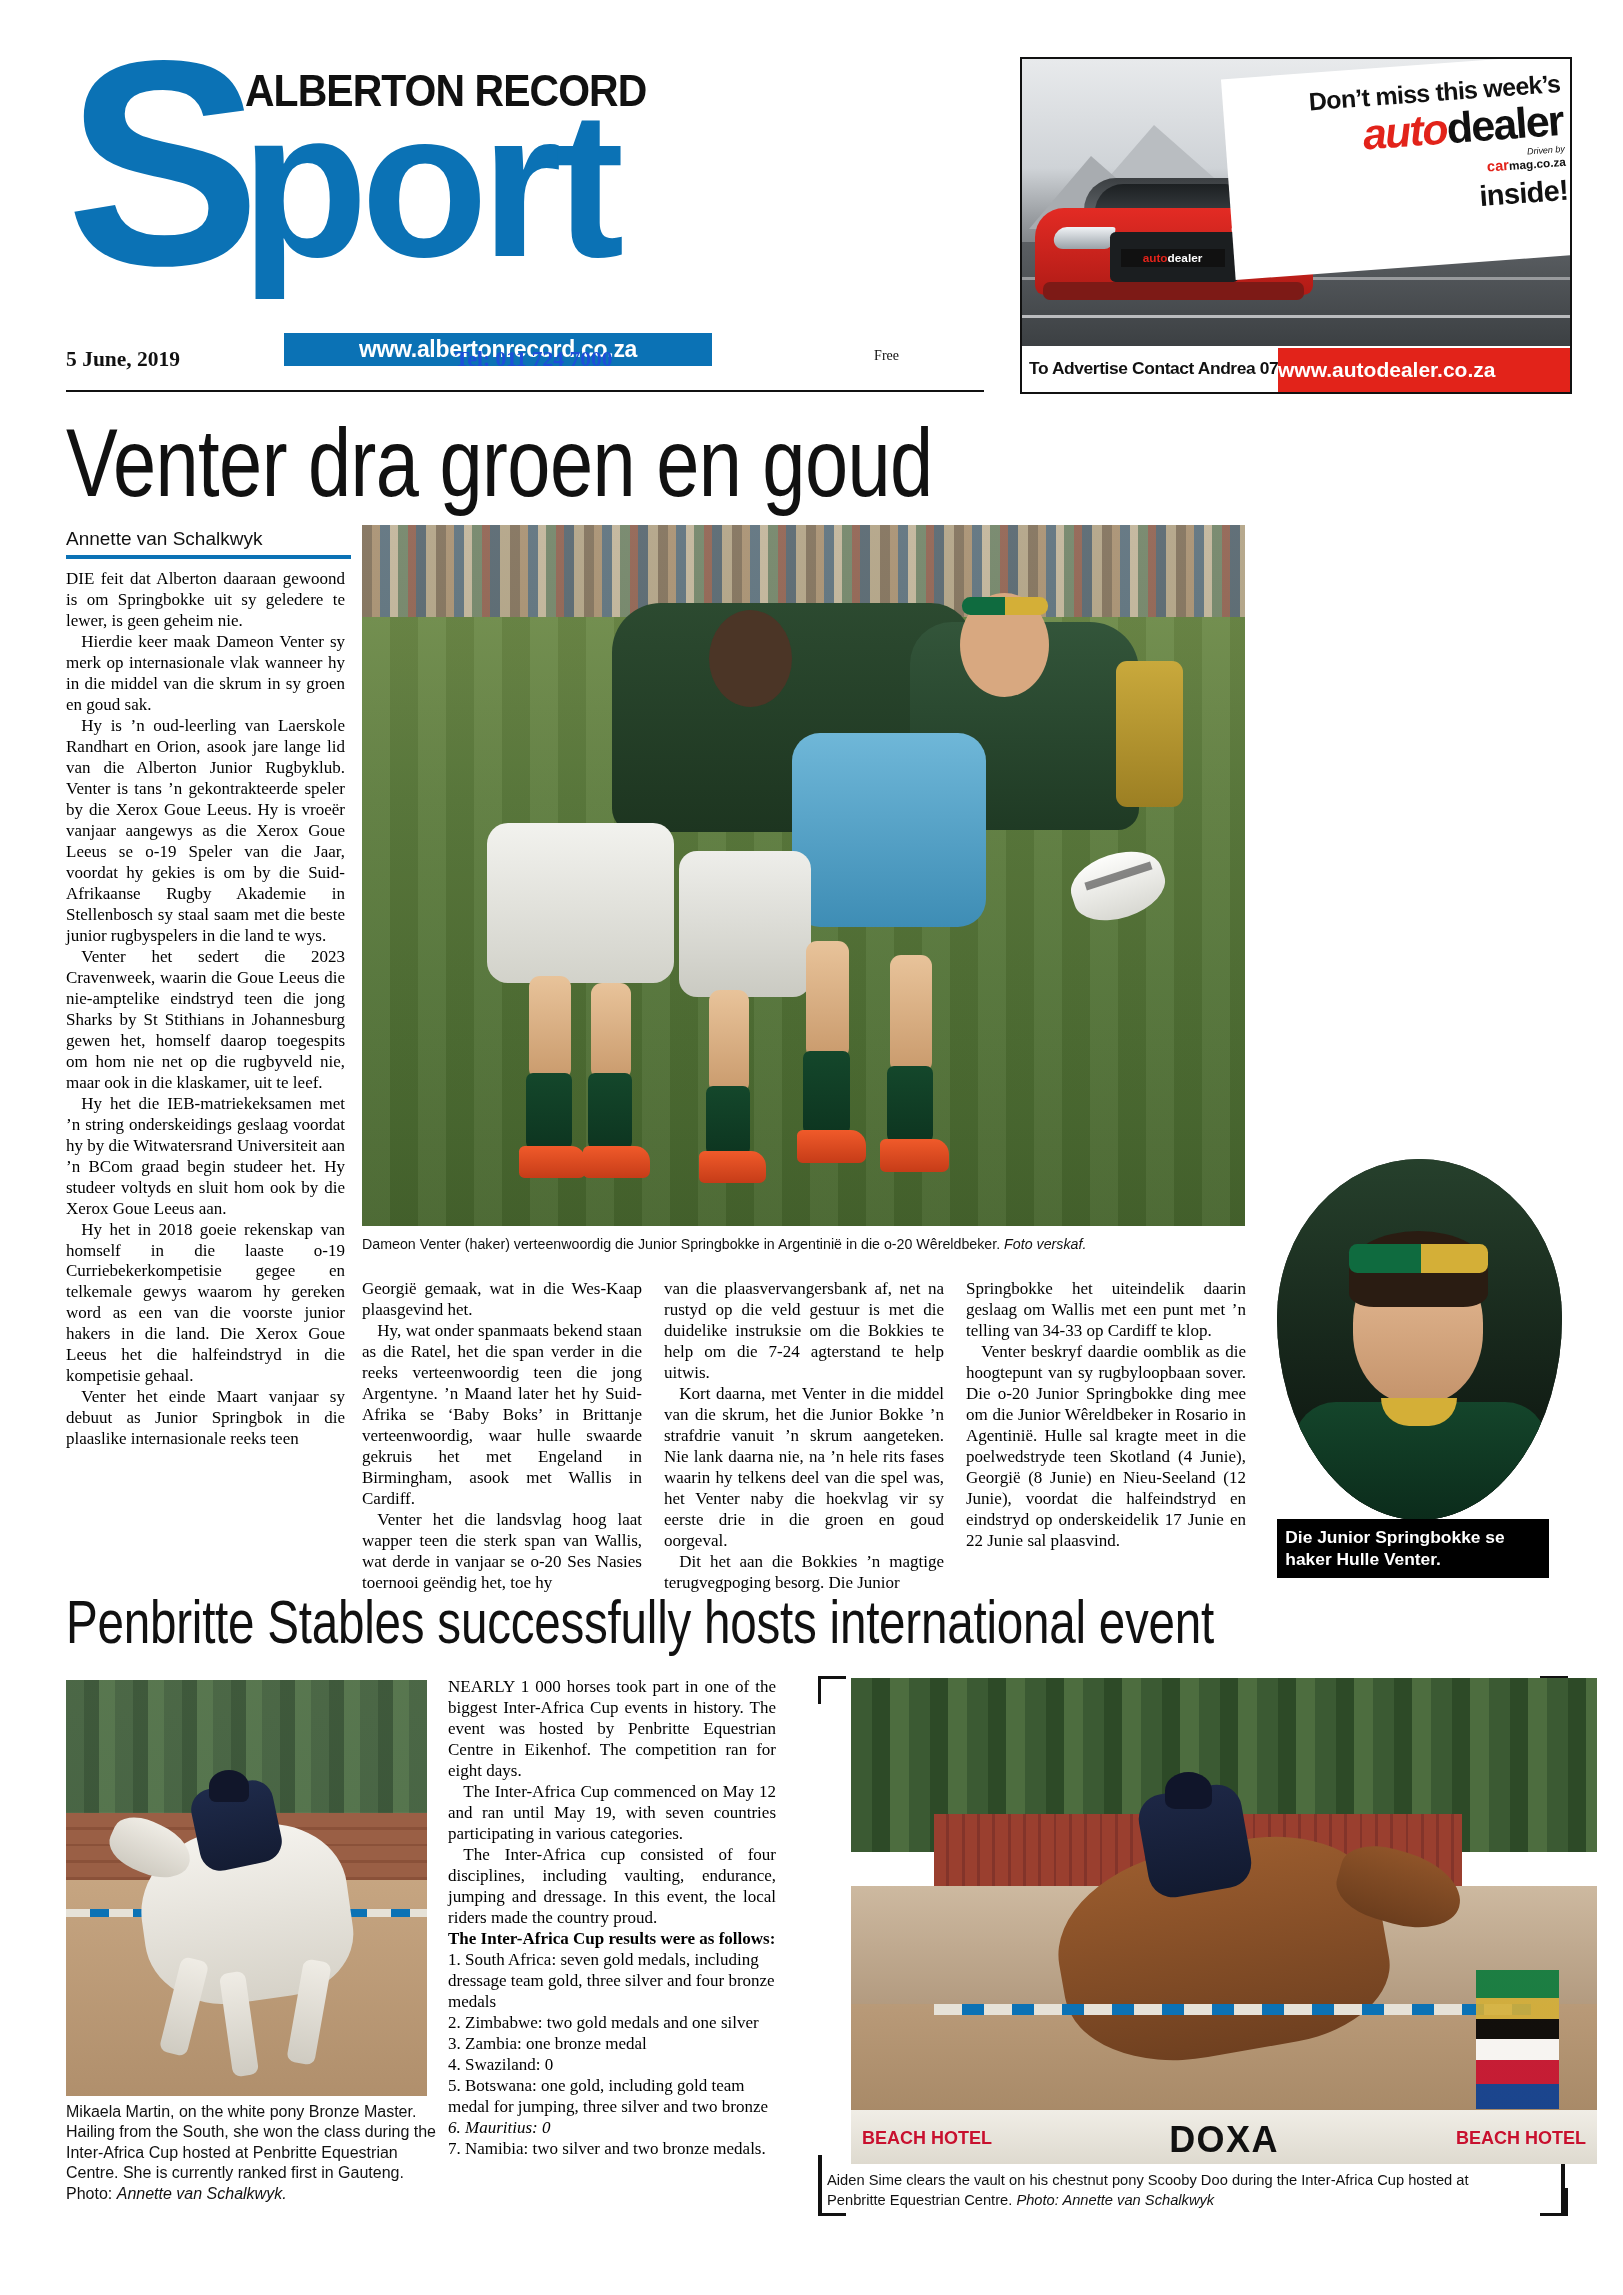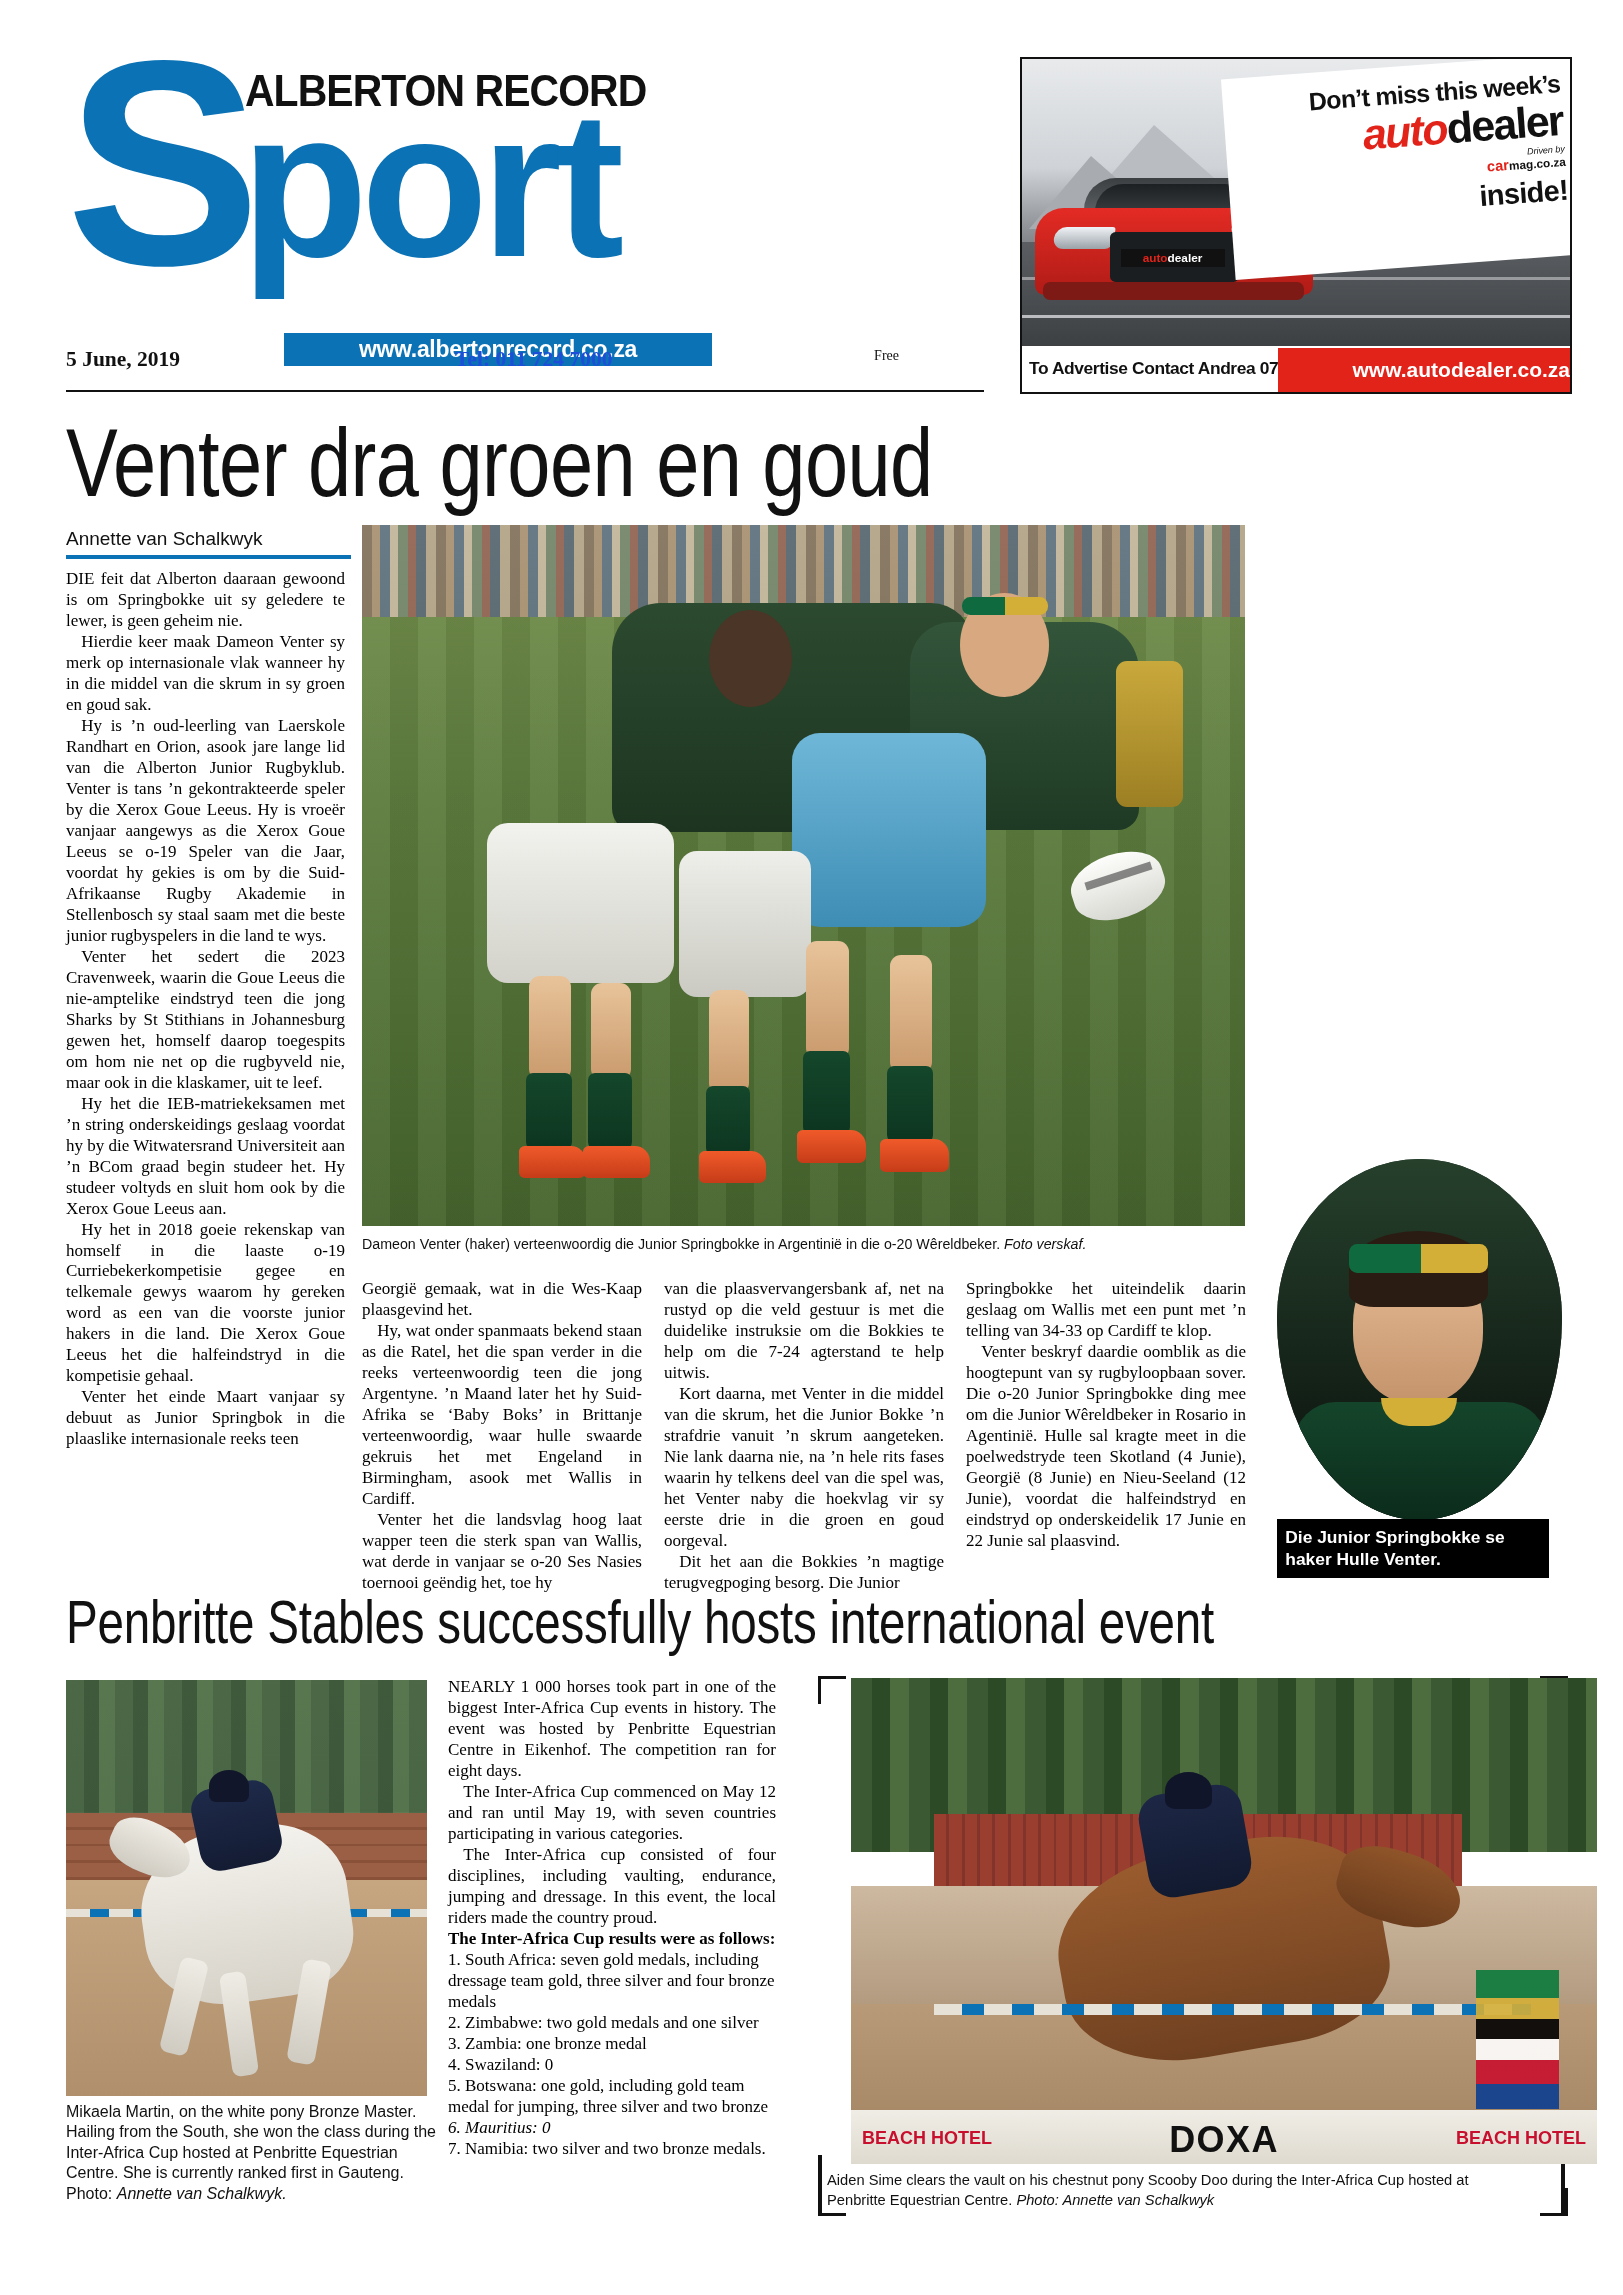--- a/index.html
+++ b/index.html
@@ -87,21 +87,21 @@
   .ad-brand .dealer{color:#111;}
   .ad-driven{font-size:9px;color:#111;font-style:italic;margin-top:0.7px;}
   .ad-carmag{font-size:14.6px;font-weight:bold;margin-top:-1.4px;}
   .ad-carmag .c{color:#e2231a;}
   .ad-carmag .m{color:#111;font-size:11.8px;}
   .ad-inside{font-weight:bold;font-size:29px;color:#111;margin-top:5.6px;letter-spacing:-0.7px;}
   .ad-footer{position:absolute;left:0;bottom:0;width:100%;height:44px;background:#fff;}
   .ad-contact{position:absolute;left:7px;top:9.7px;font-family:"Liberation Sans",sans-serif;
     font-weight:bold;font-size:17.4px;color:#111;letter-spacing:-0.4px;}
   .ad-urlbar{position:absolute;right:0;top:0;width:292px;height:44px;background:#e2231a;
-    display:flex;align-items:center;justify-content:flex-end;}
+    display:flex;align-items:center;justify-content:flex-start;}
   .ad-urlbar span{color:#fff;font-family:"Liberation Sans",sans-serif;font-weight:bold;font-size:21px;}
 
   
   .headline1{
     position:absolute;left:66px;top:414px;width:1492px;
     font-family:"Liberation Sans",sans-serif;font-weight:normal;font-size:97px;
     color:#111;line-height:1;letter-spacing:-0.7px;
     transform:scaleX(0.80);transform-origin:left top;white-space:nowrap;
   }
 

